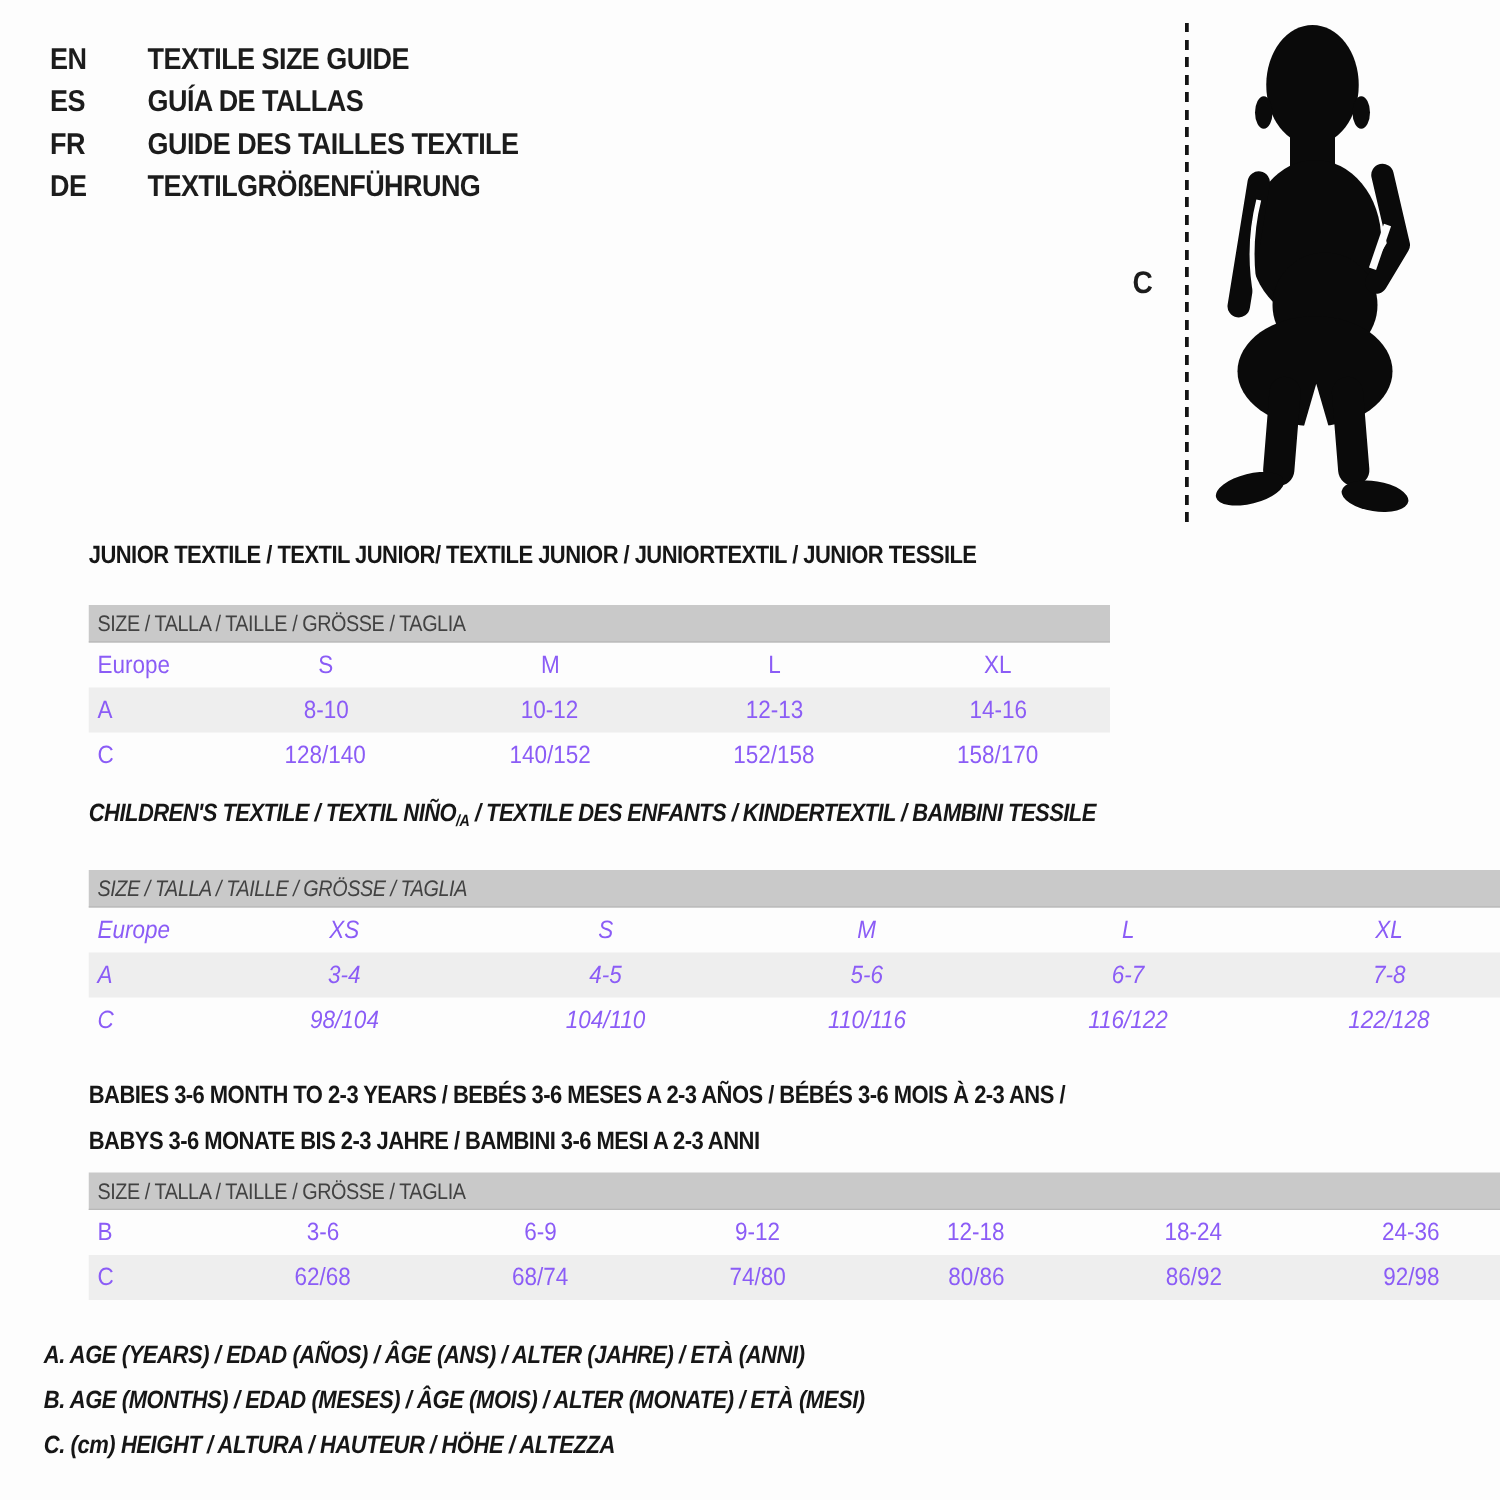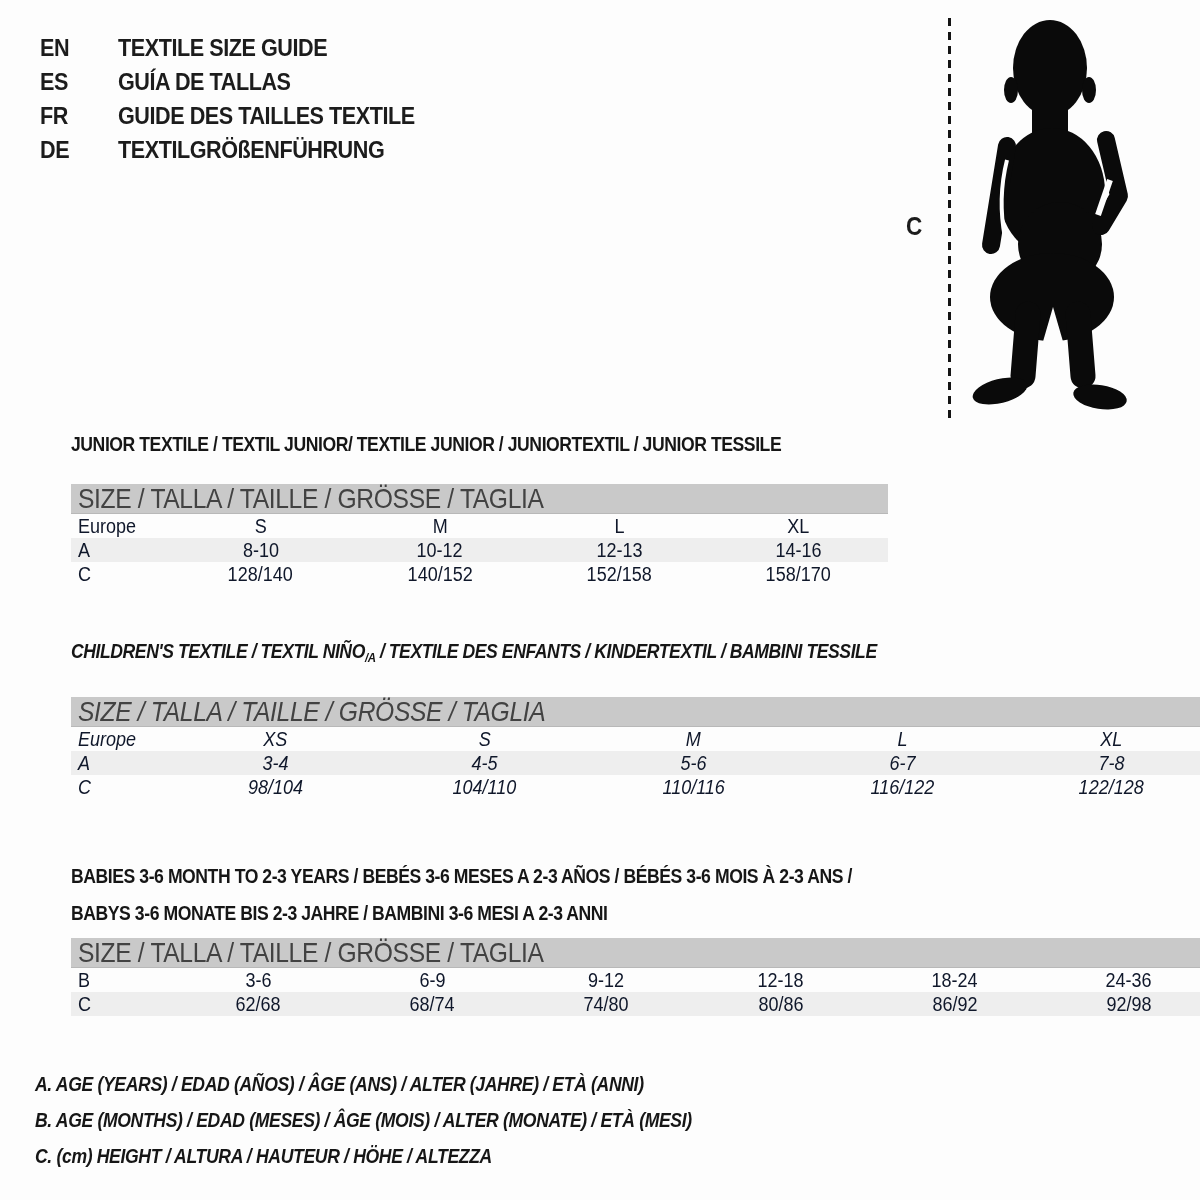--- a/index.html
+++ b/index.html
@@ -21,23 +21,23 @@
     transform:scaleX(0.9);transform-origin:0 50%;}
   .silhouette{position:absolute;left:960px;top:16px;}
   
   .section{position:absolute;left:35px;margin-left:36px;}
   .section-title{font-size:20px;font-weight:700;letter-spacing:-0.5px;line-height:22px;
     white-space:nowrap;transform:scaleX(0.88);transform-origin:0 50%;color:#161616;}
   .section-title .sub{font-size:13px;vertical-align:-4px;}
   .two-line .section-title{line-height:37px;}
   .size-table{margin-top:0;}
   .size-bar{height:30px;line-height:30px;background:#c9c9c9;border-bottom:1px solid #b8b8b8;
-    color:#424242;font-size:28px;padding-left:7px;box-sizing:border-box;letter-spacing:-0.4px;}
+    color:#424242;font-size:18px;padding-left:7px;box-sizing:border-box;letter-spacing:-0.4px;}
   .size-bar span{display:inline-block;transform:scaleX(0.88);transform-origin:0 50%;white-space:nowrap;}
-  .trow{display:flex;height:24px;align-items:center;font-size:20px;color:#0f172a;}
+  .trow{display:flex;height:36px;align-items:center;font-size:20px;color:#8b5cf6;}
   .trow.shaded{background:#eeeeee;}
   .rlabel{width:100px;padding-left:7px;box-sizing:border-box;}
   .rlabel span{display:inline-block;transform:scaleX(0.9);transform-origin:0 50%;}
   .cell{flex:1;text-align:center;}
   .cell span{display:inline-block;transform:scaleX(0.9);white-space:nowrap;}
   
   .legend{position:absolute;left:35px;top:1066px;font-style:italic;}
   .legend-line{font-size:20px;font-weight:700;letter-spacing:-0.4px;line-height:36px;
     white-space:nowrap;transform:scaleX(0.88);transform-origin:0 50%;color:#161616;}
 </style>

